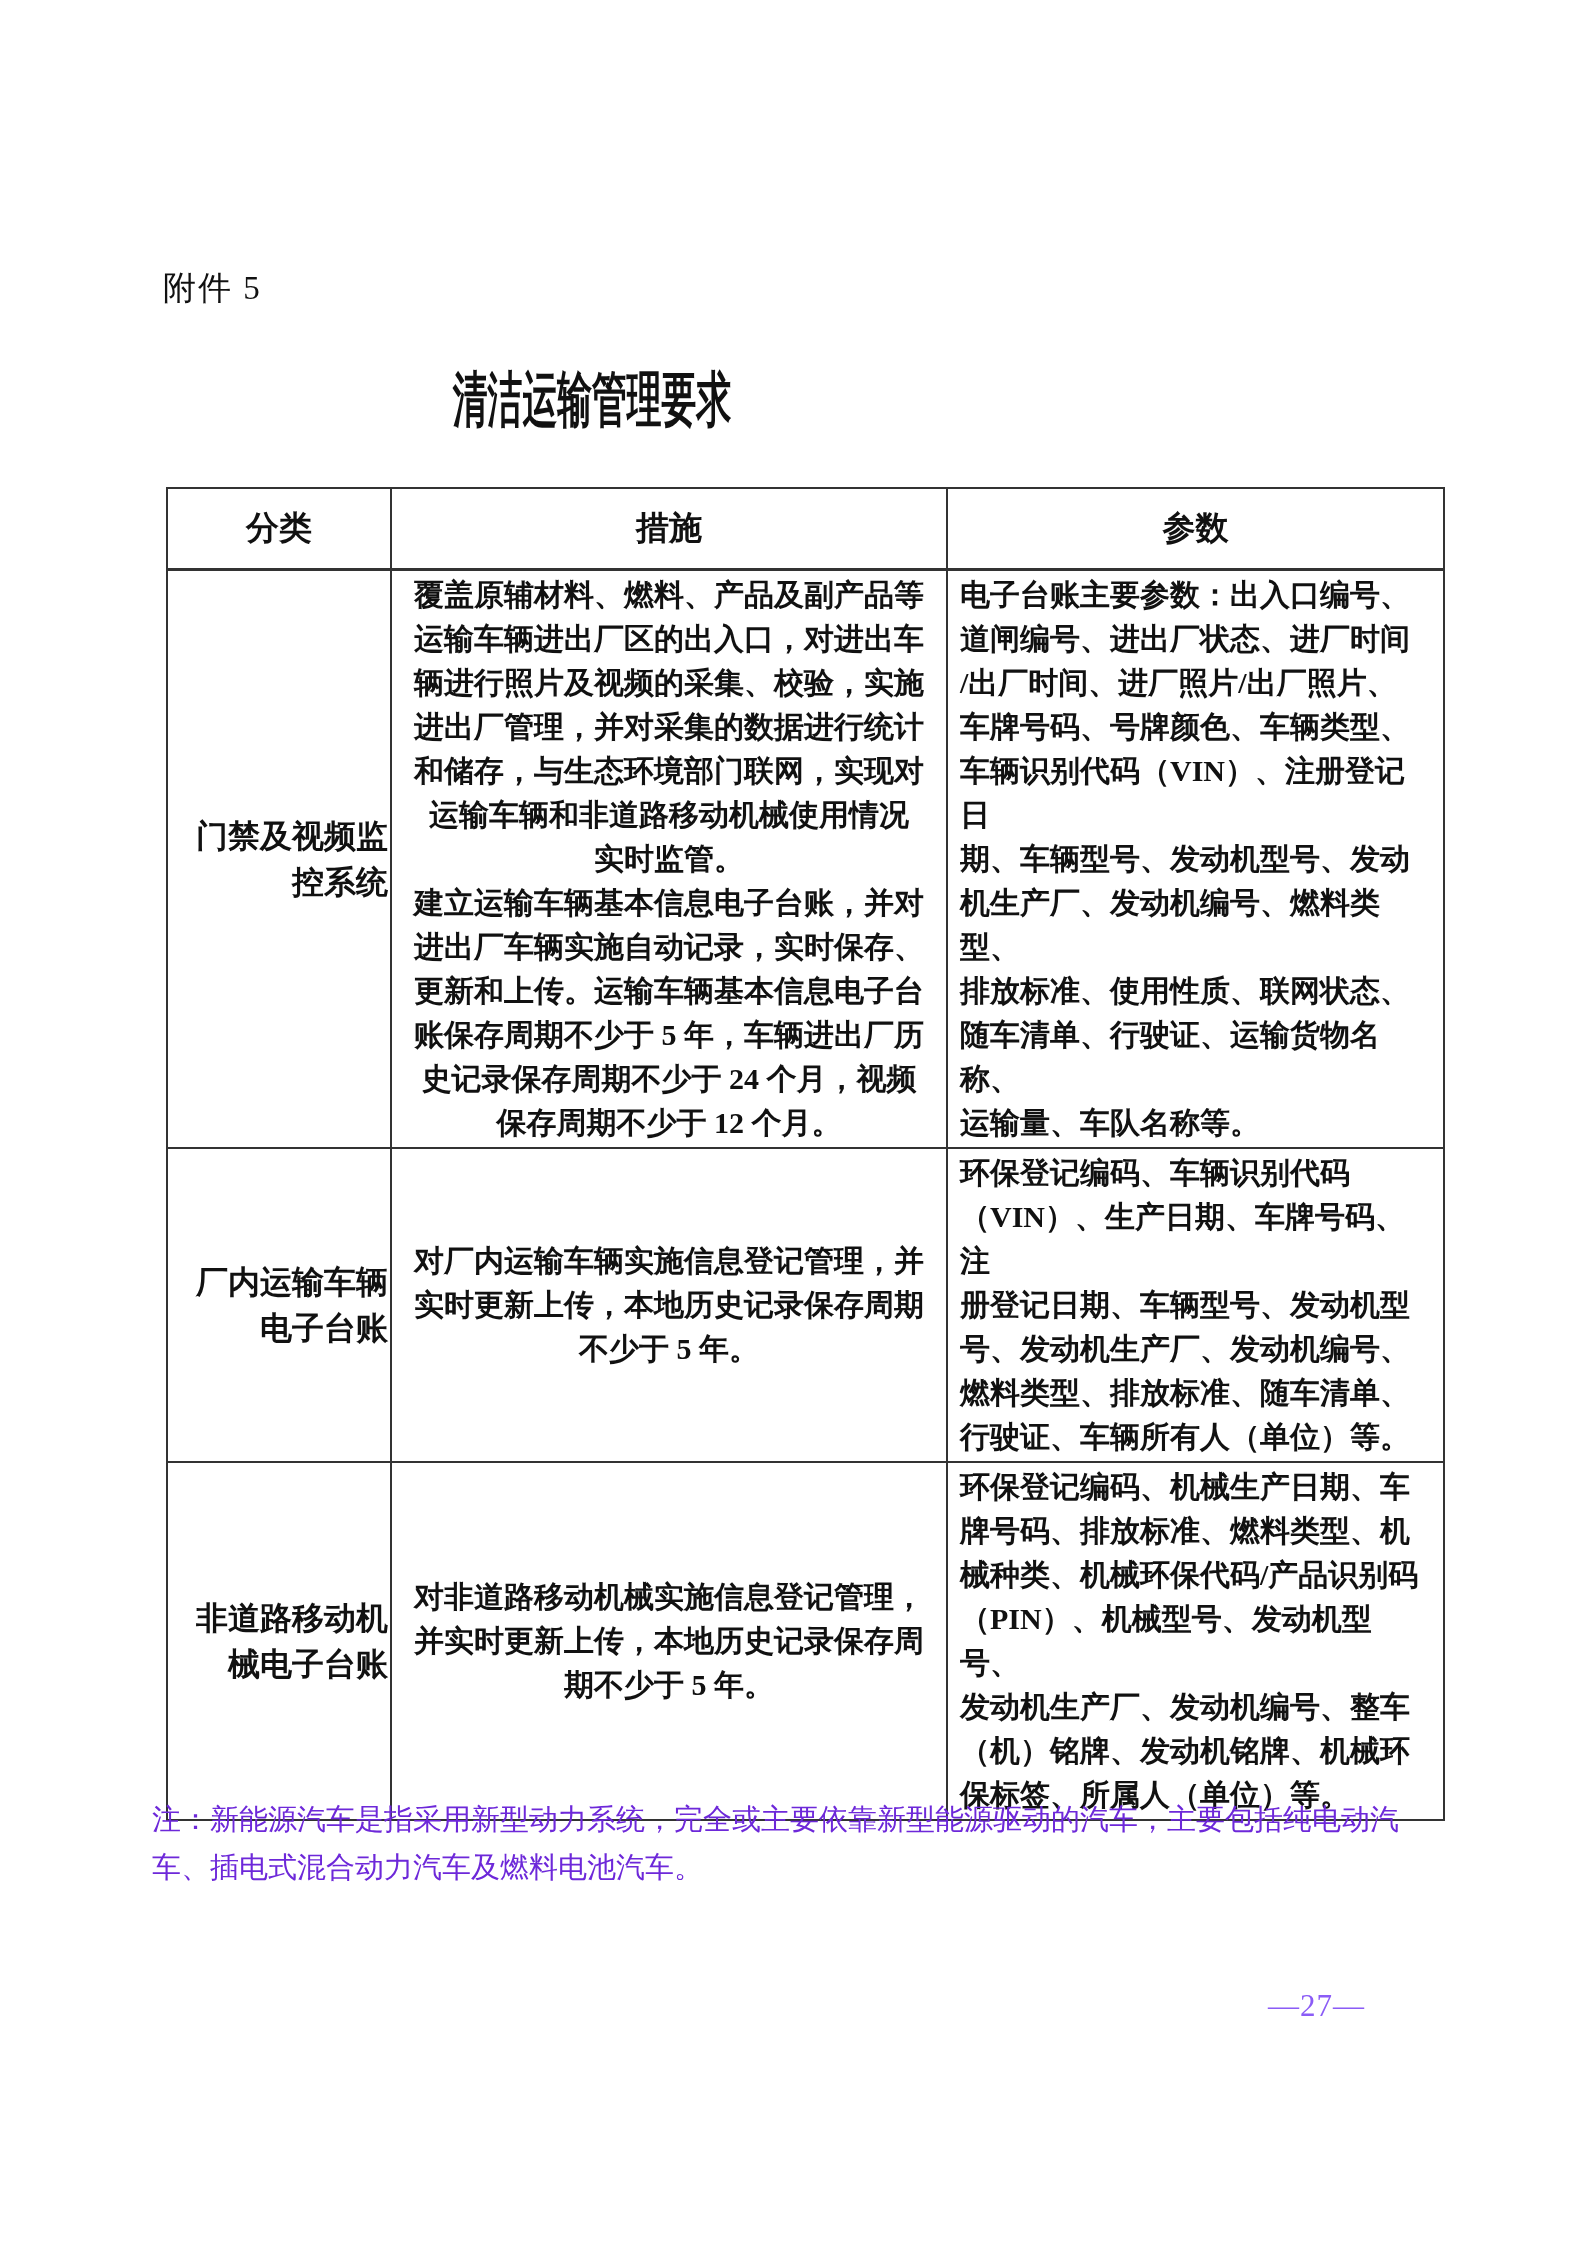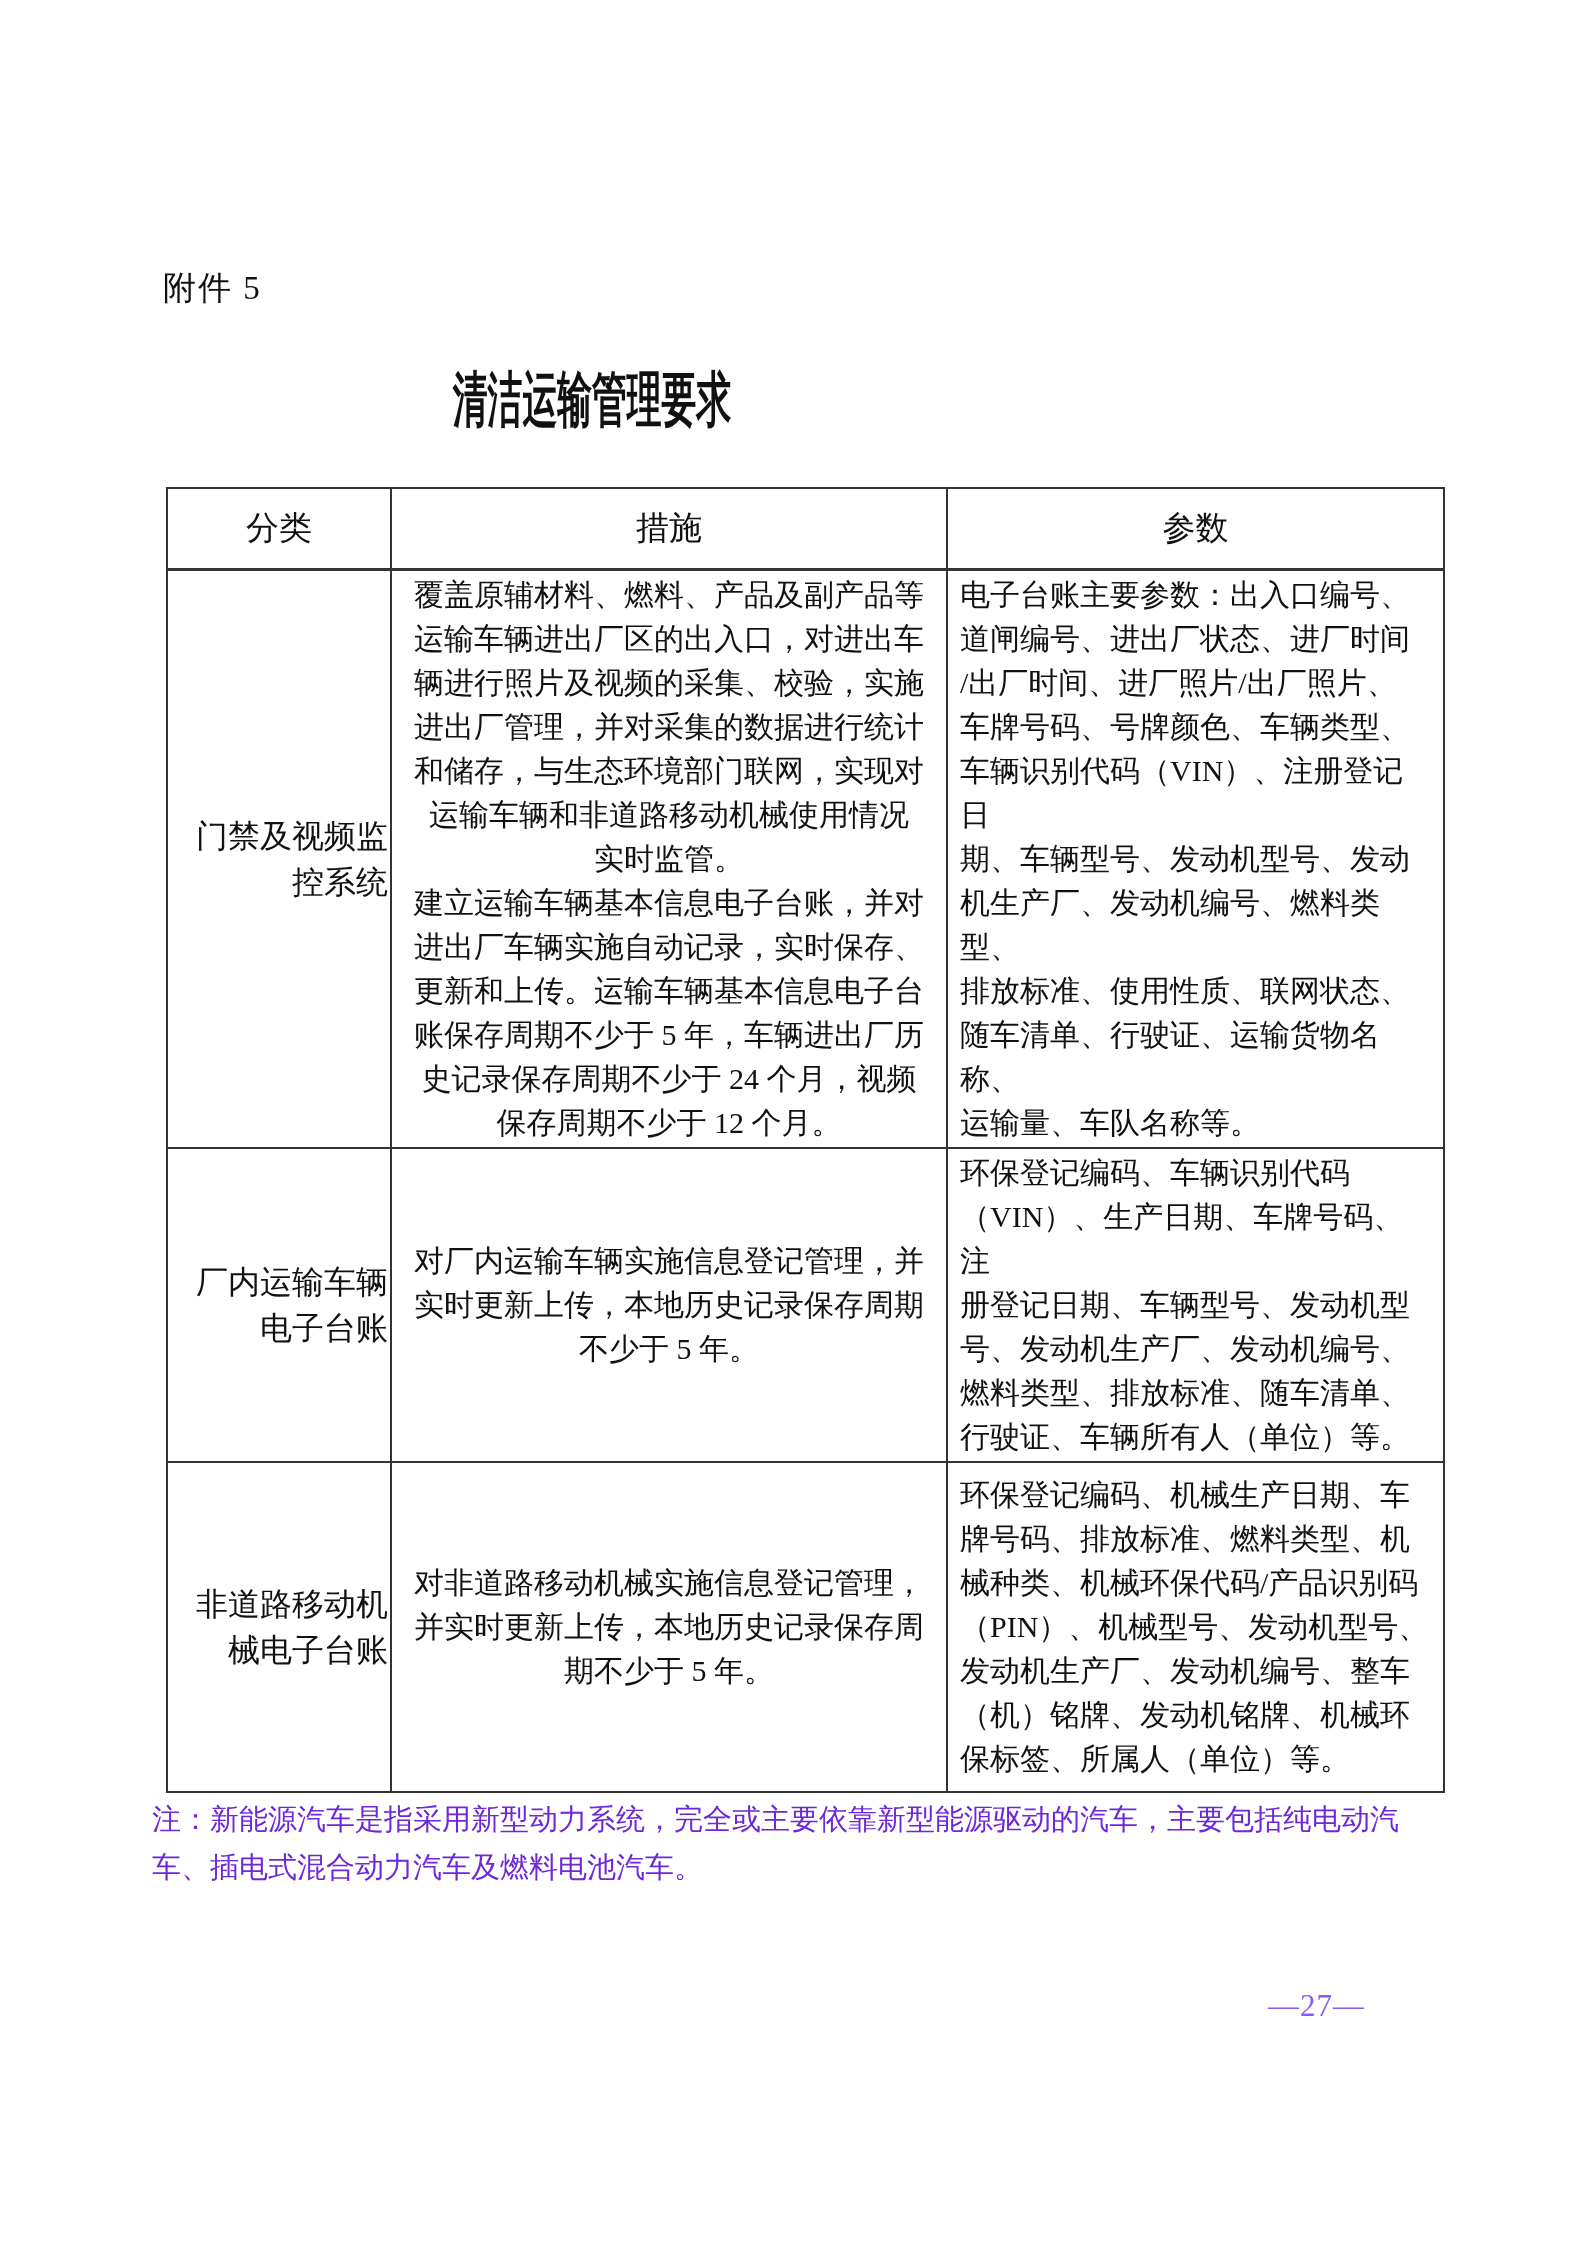--- a/index.html
+++ b/index.html
@@ -35,21 +35,21 @@
     position:absolute;
     left:166px;
     top:487px;
     border-collapse:collapse;
     table-layout:fixed;
     width:1277px;
   }
   table.req td,table.req th{
     border:2px solid #333;
     vertical-align:middle;
-    font-weight:normal;
+    font-weight:bold;
     white-space:pre-line;
     box-sizing:border-box;
   }
   tr.hdr th{
     height:81px;
     font-size:33px;
     text-align:center;
     border-bottom:3px solid #333;
   }
   .col-cat{width:224px;}

